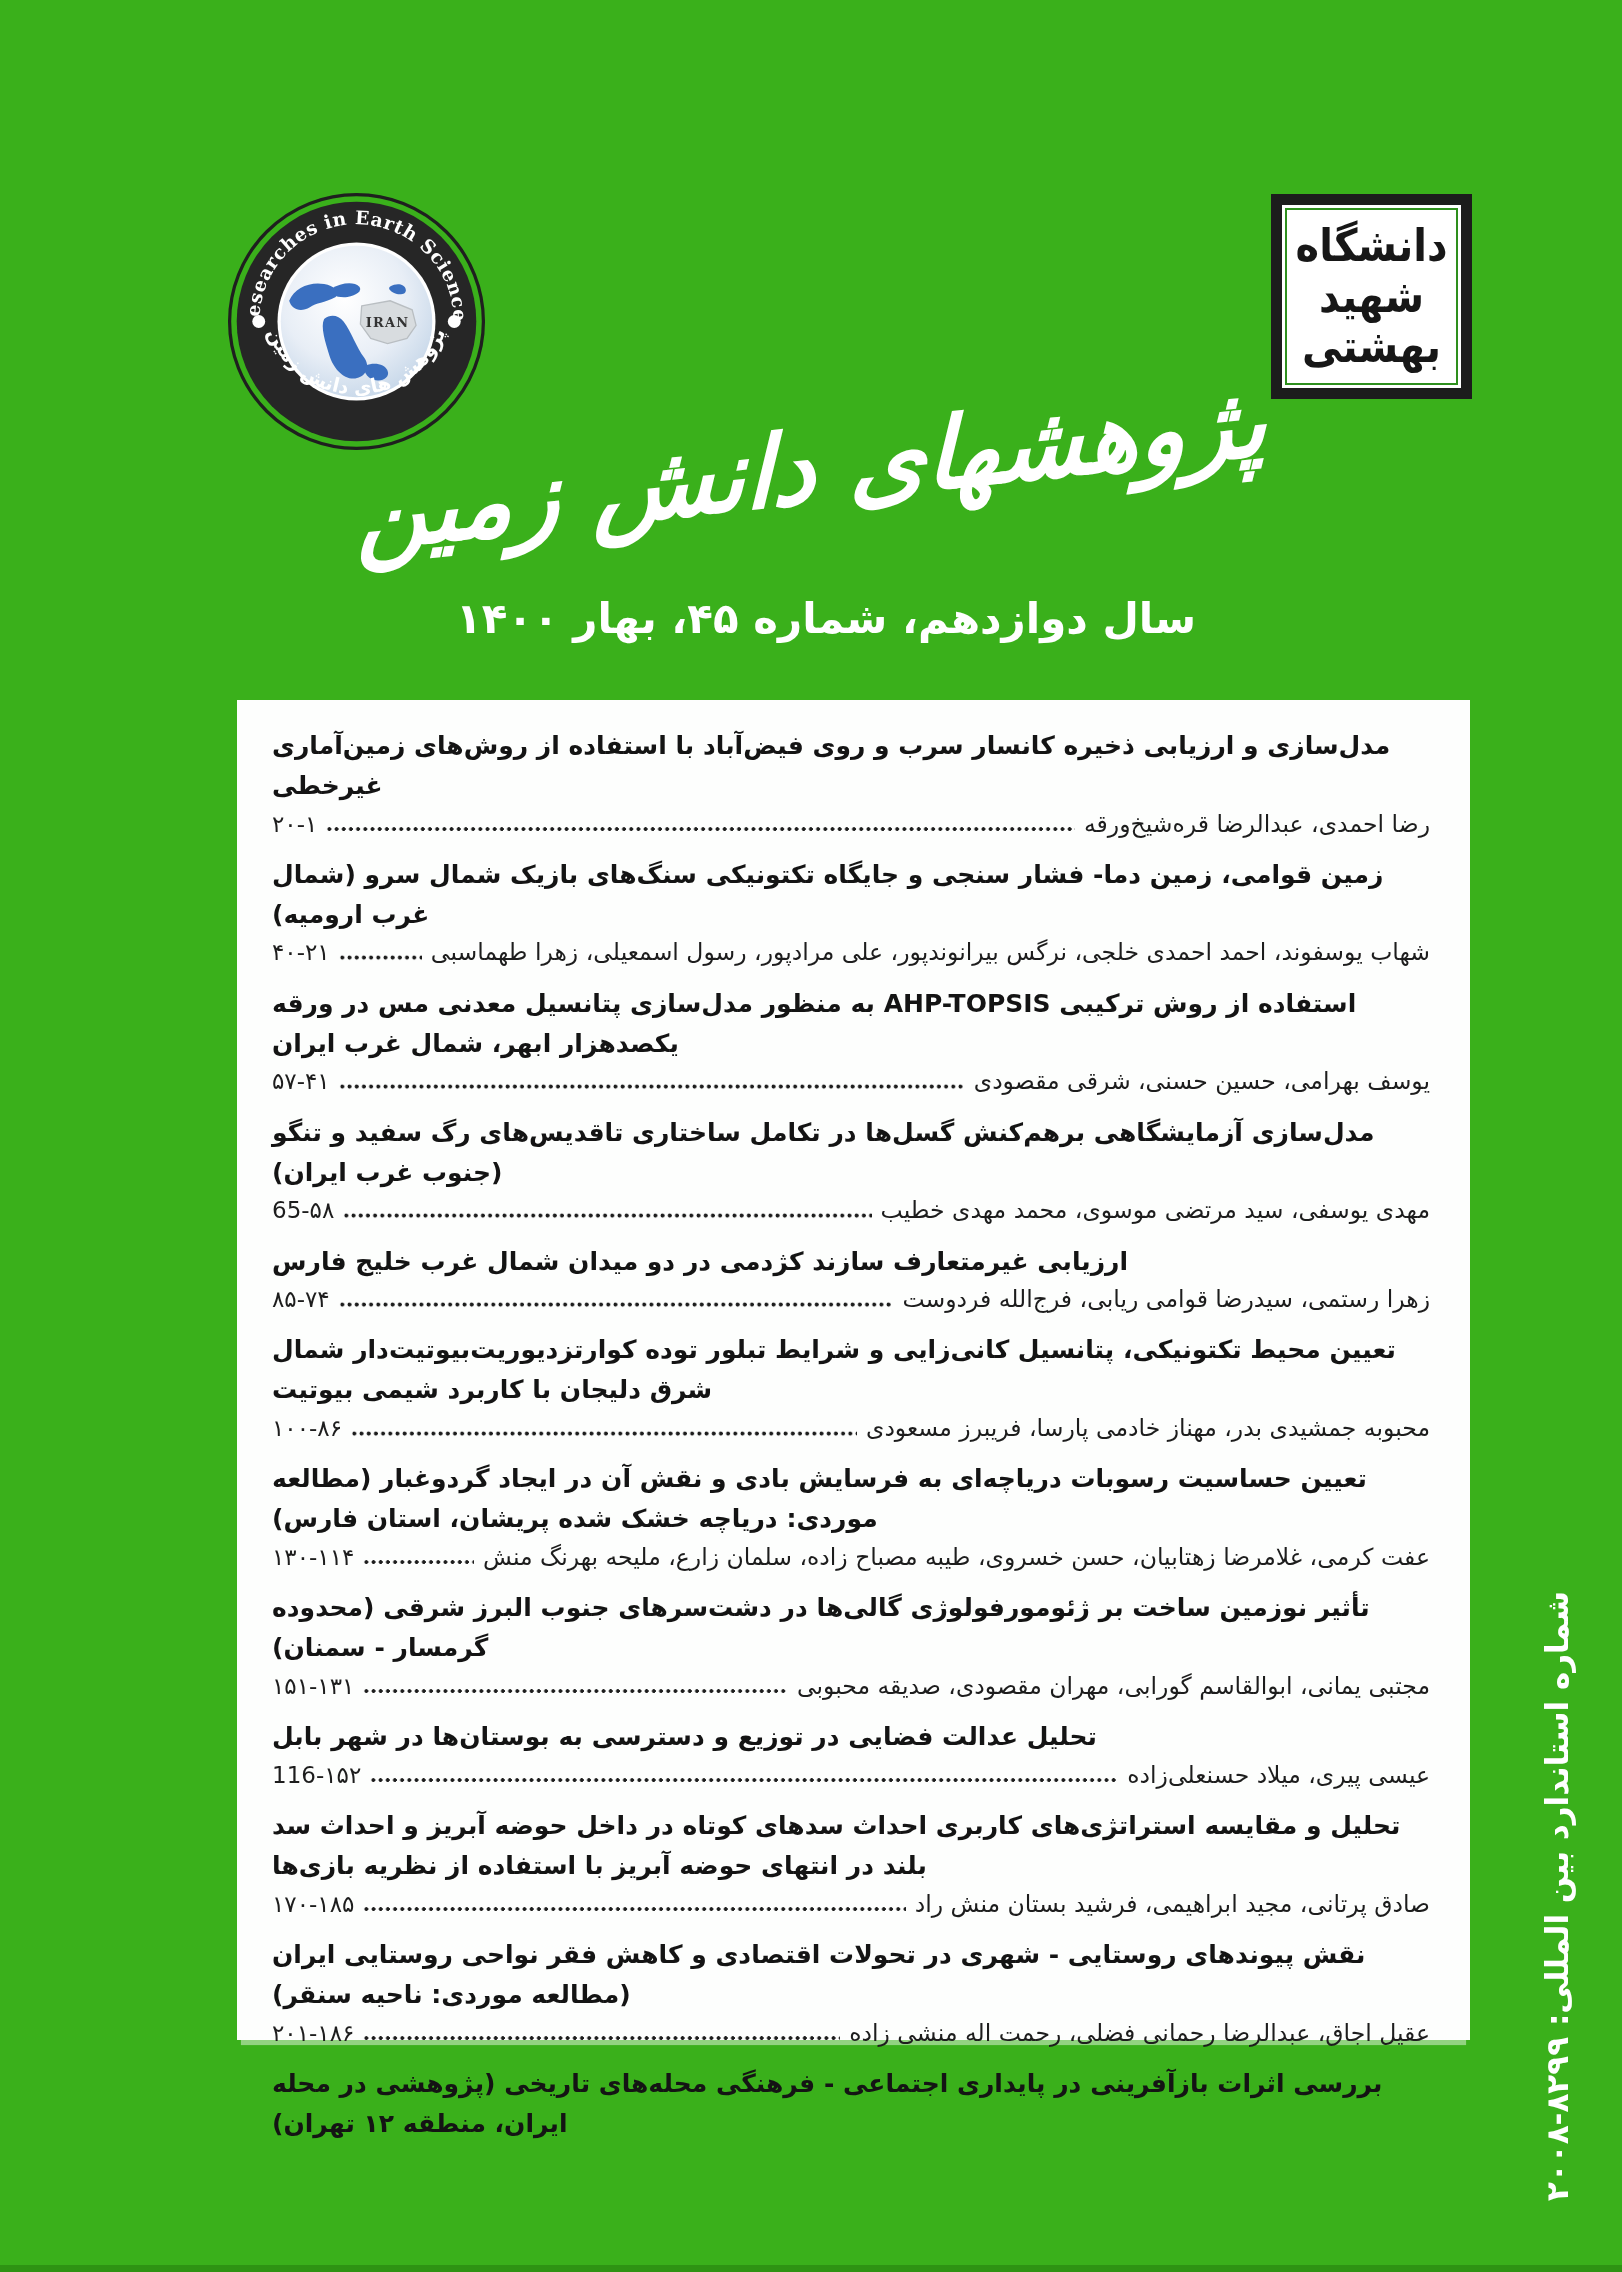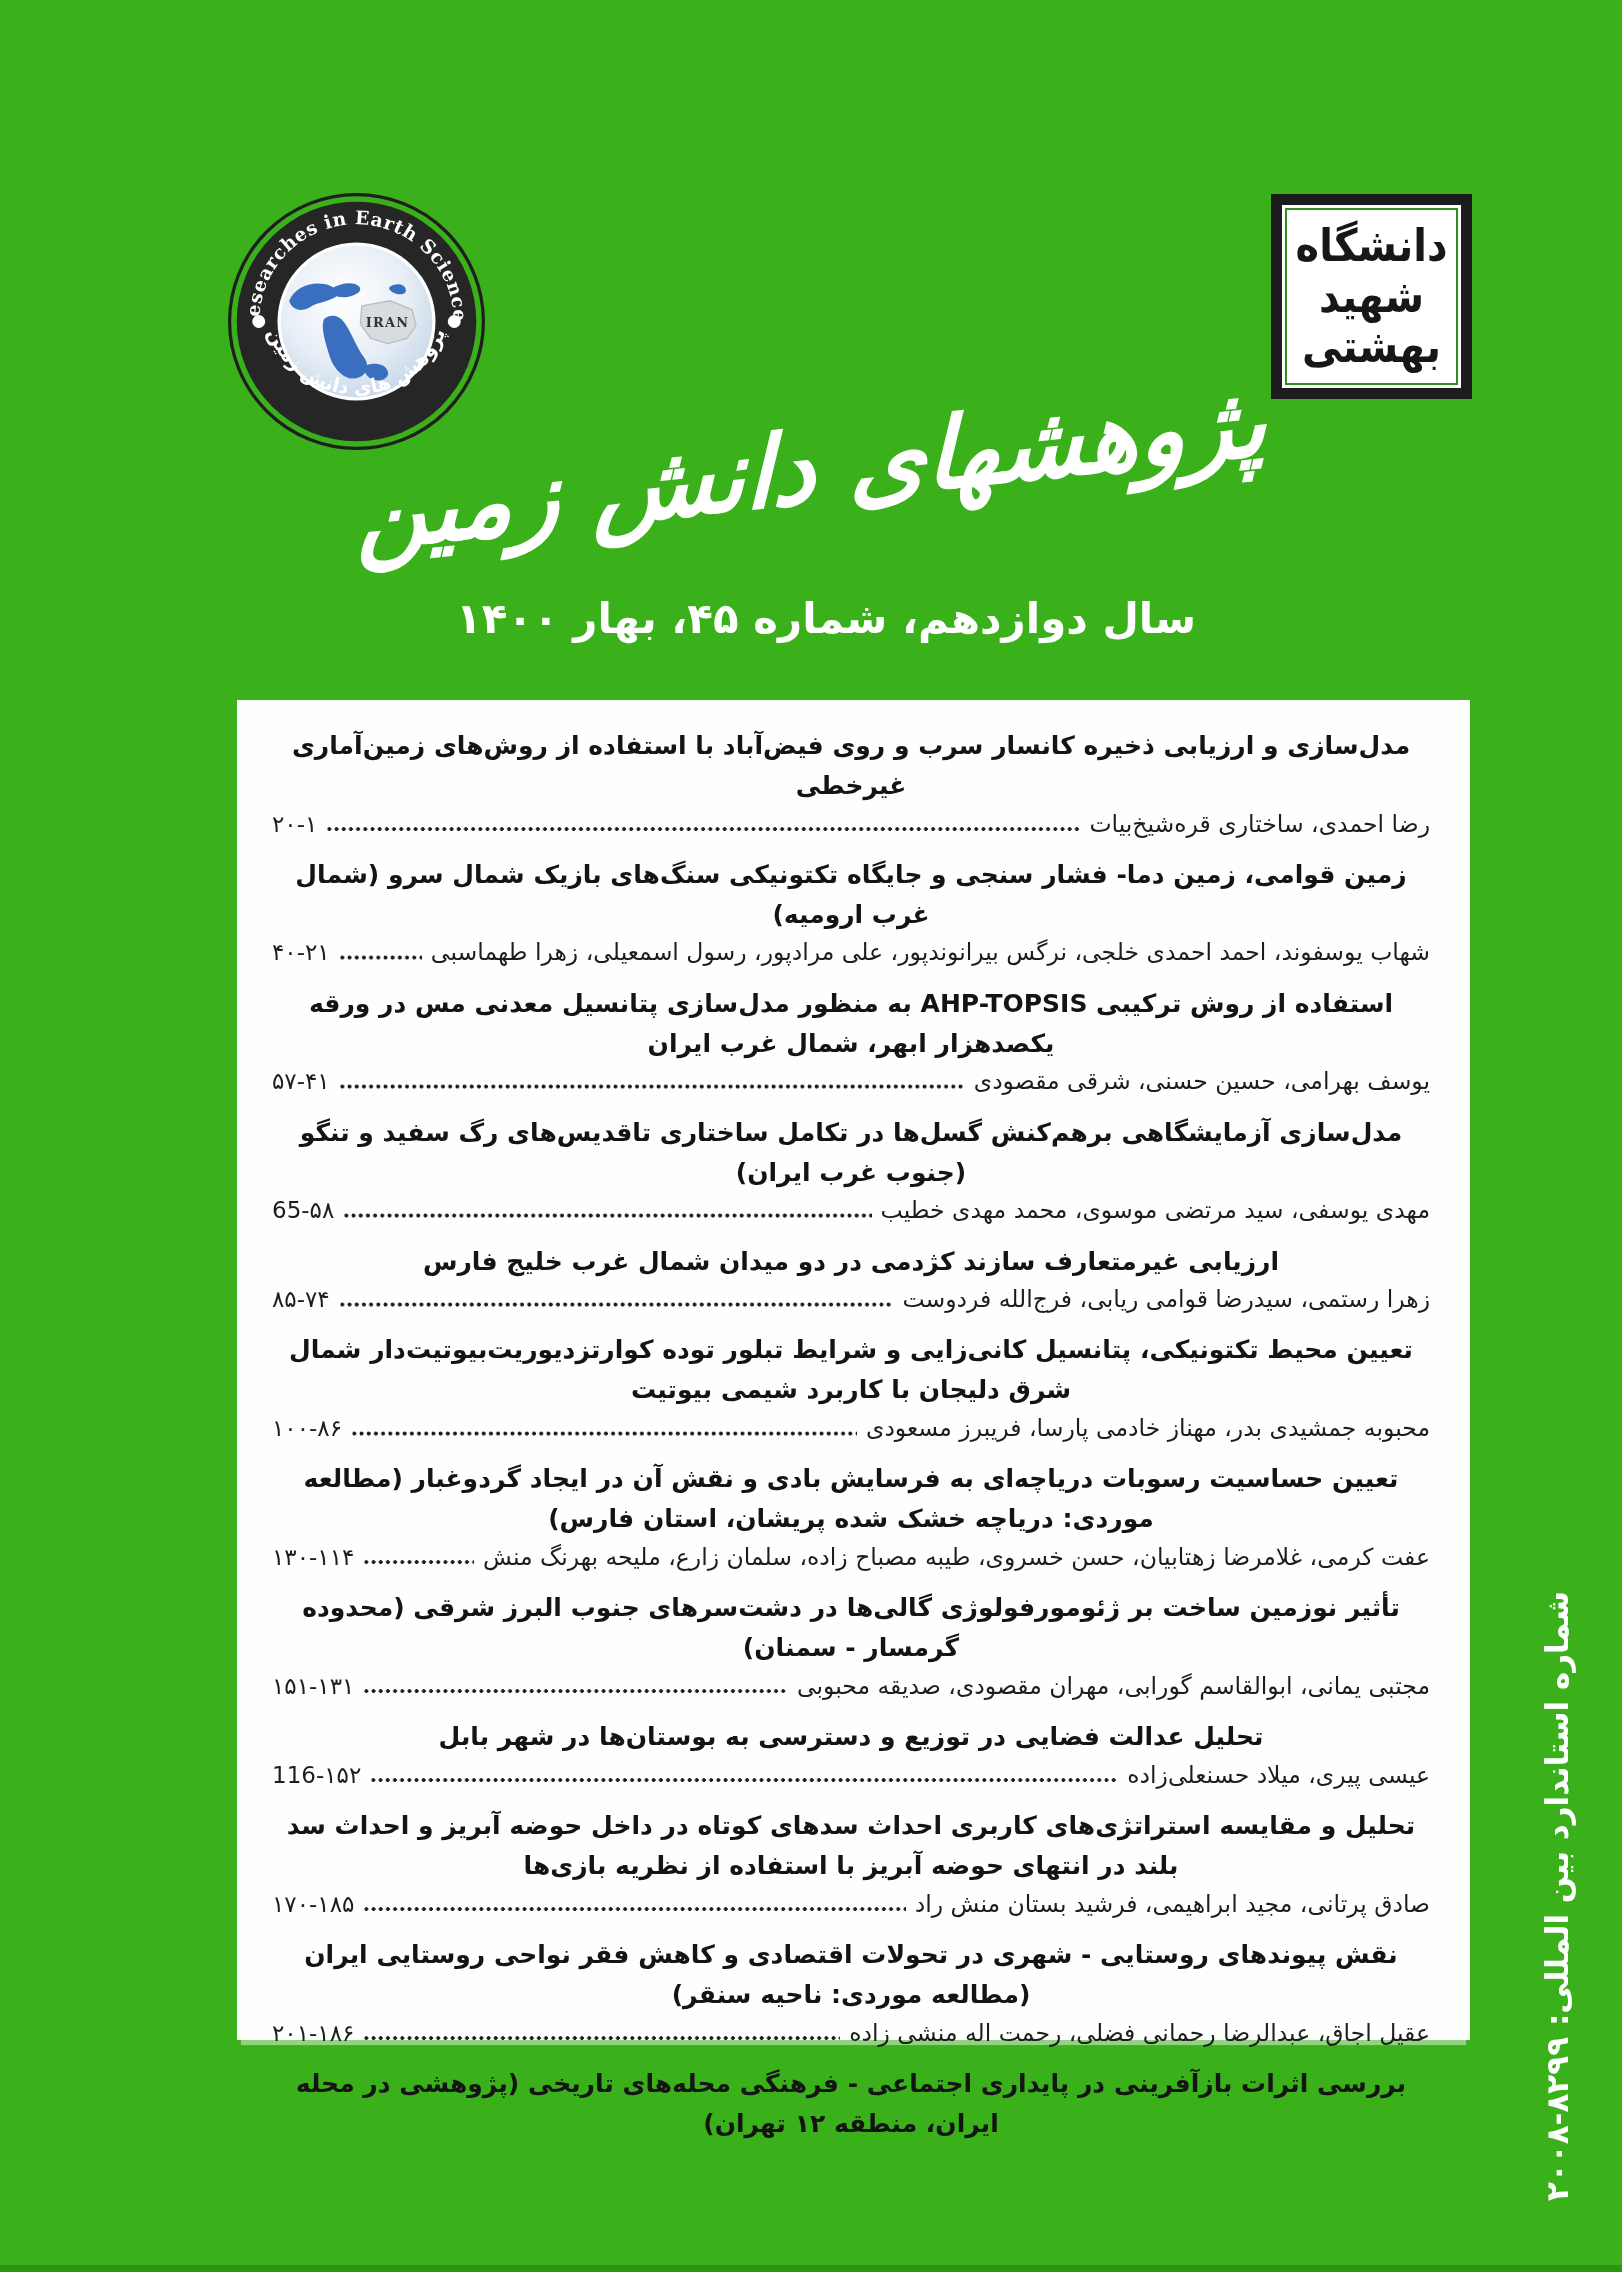--- a/index.html
+++ b/index.html
@@ -38,21 +38,21 @@
   .toc-box{
     position:absolute;left:237px;top:700px;width:1233px;height:1340px;
     background:#fdfefd;box-sizing:border-box;
     padding:26px 40px 6.5px 35px;
     direction:rtl;
     box-shadow:0 9px 0 -3.9px rgba(255,255,255,0.45);
   }
   .toc-entry{margin-bottom:16.3px;}
   .toc-title{
     color:#141414;font-weight:bold;font-size:25px;line-height:40px;
-    text-align:center;margin-bottom:2.6px;
+    text-align:left;margin-bottom:2.6px;
   }
   .toc-byline{
     display:flex;direction:rtl;align-items:flex-end;
     color:#1d1d1d;font-size:23.5px;line-height:30px;
   }
   .toc-authors{white-space:nowrap;}
   .toc-dots{
     flex:1 1 auto;min-width:19.5px;height:6.5px;margin:0 9px 6.5px 9px;
     background-image:radial-gradient(circle at 3.3px 3.3px,#1d1d1d 1.7px,rgba(0,0,0,0) 2.2px);
     background-size:7.2px 6.5px;background-repeat:repeat-x;
@@ -124,21 +124,21 @@
   <span>پژوهشهای دانش زمین</span>
 </div>
 
 <div class="issue-line">سال دوازدهم، شماره ۴۵، بهار ۱۴۰۰</div>
 
 <div class="toc-box">
 
   <div class="toc-entry">
     <div class="toc-title">مدل‌سازی و ارزیابی ذخیره کانسار سرب و روی فیض‌آباد با استفاده از روش‌های زمین‌آماری غیرخطی</div>
     <div class="toc-byline">
-      <span class="toc-authors">رضا احمدی، ساختاری قره‌شیخ‌بیات</span>
+      <span class="toc-authors">رضا احمدی، عبدالرضا قره‌شیخ‌ورقه</span>
       <span class="toc-dots"></span>
       <span class="toc-pages" dir="ltr">۲۰-۱</span>
     </div>
   </div>
 
   <div class="toc-entry">
     <div class="toc-title">زمین قوامی، زمین دما- فشار سنجی و جایگاه تکتونیکی سنگ‌های بازیک شمال سرو (شمال غرب ارومیه)</div>
     <div class="toc-byline">
       <span class="toc-authors">شهاب یوسفوند، احمد احمدی خلجی، نرگس بیرانوندپور، علی مرادپور، رسول اسمعیلی، زهرا طهماسبی</span>
       <span class="toc-dots"></span>

